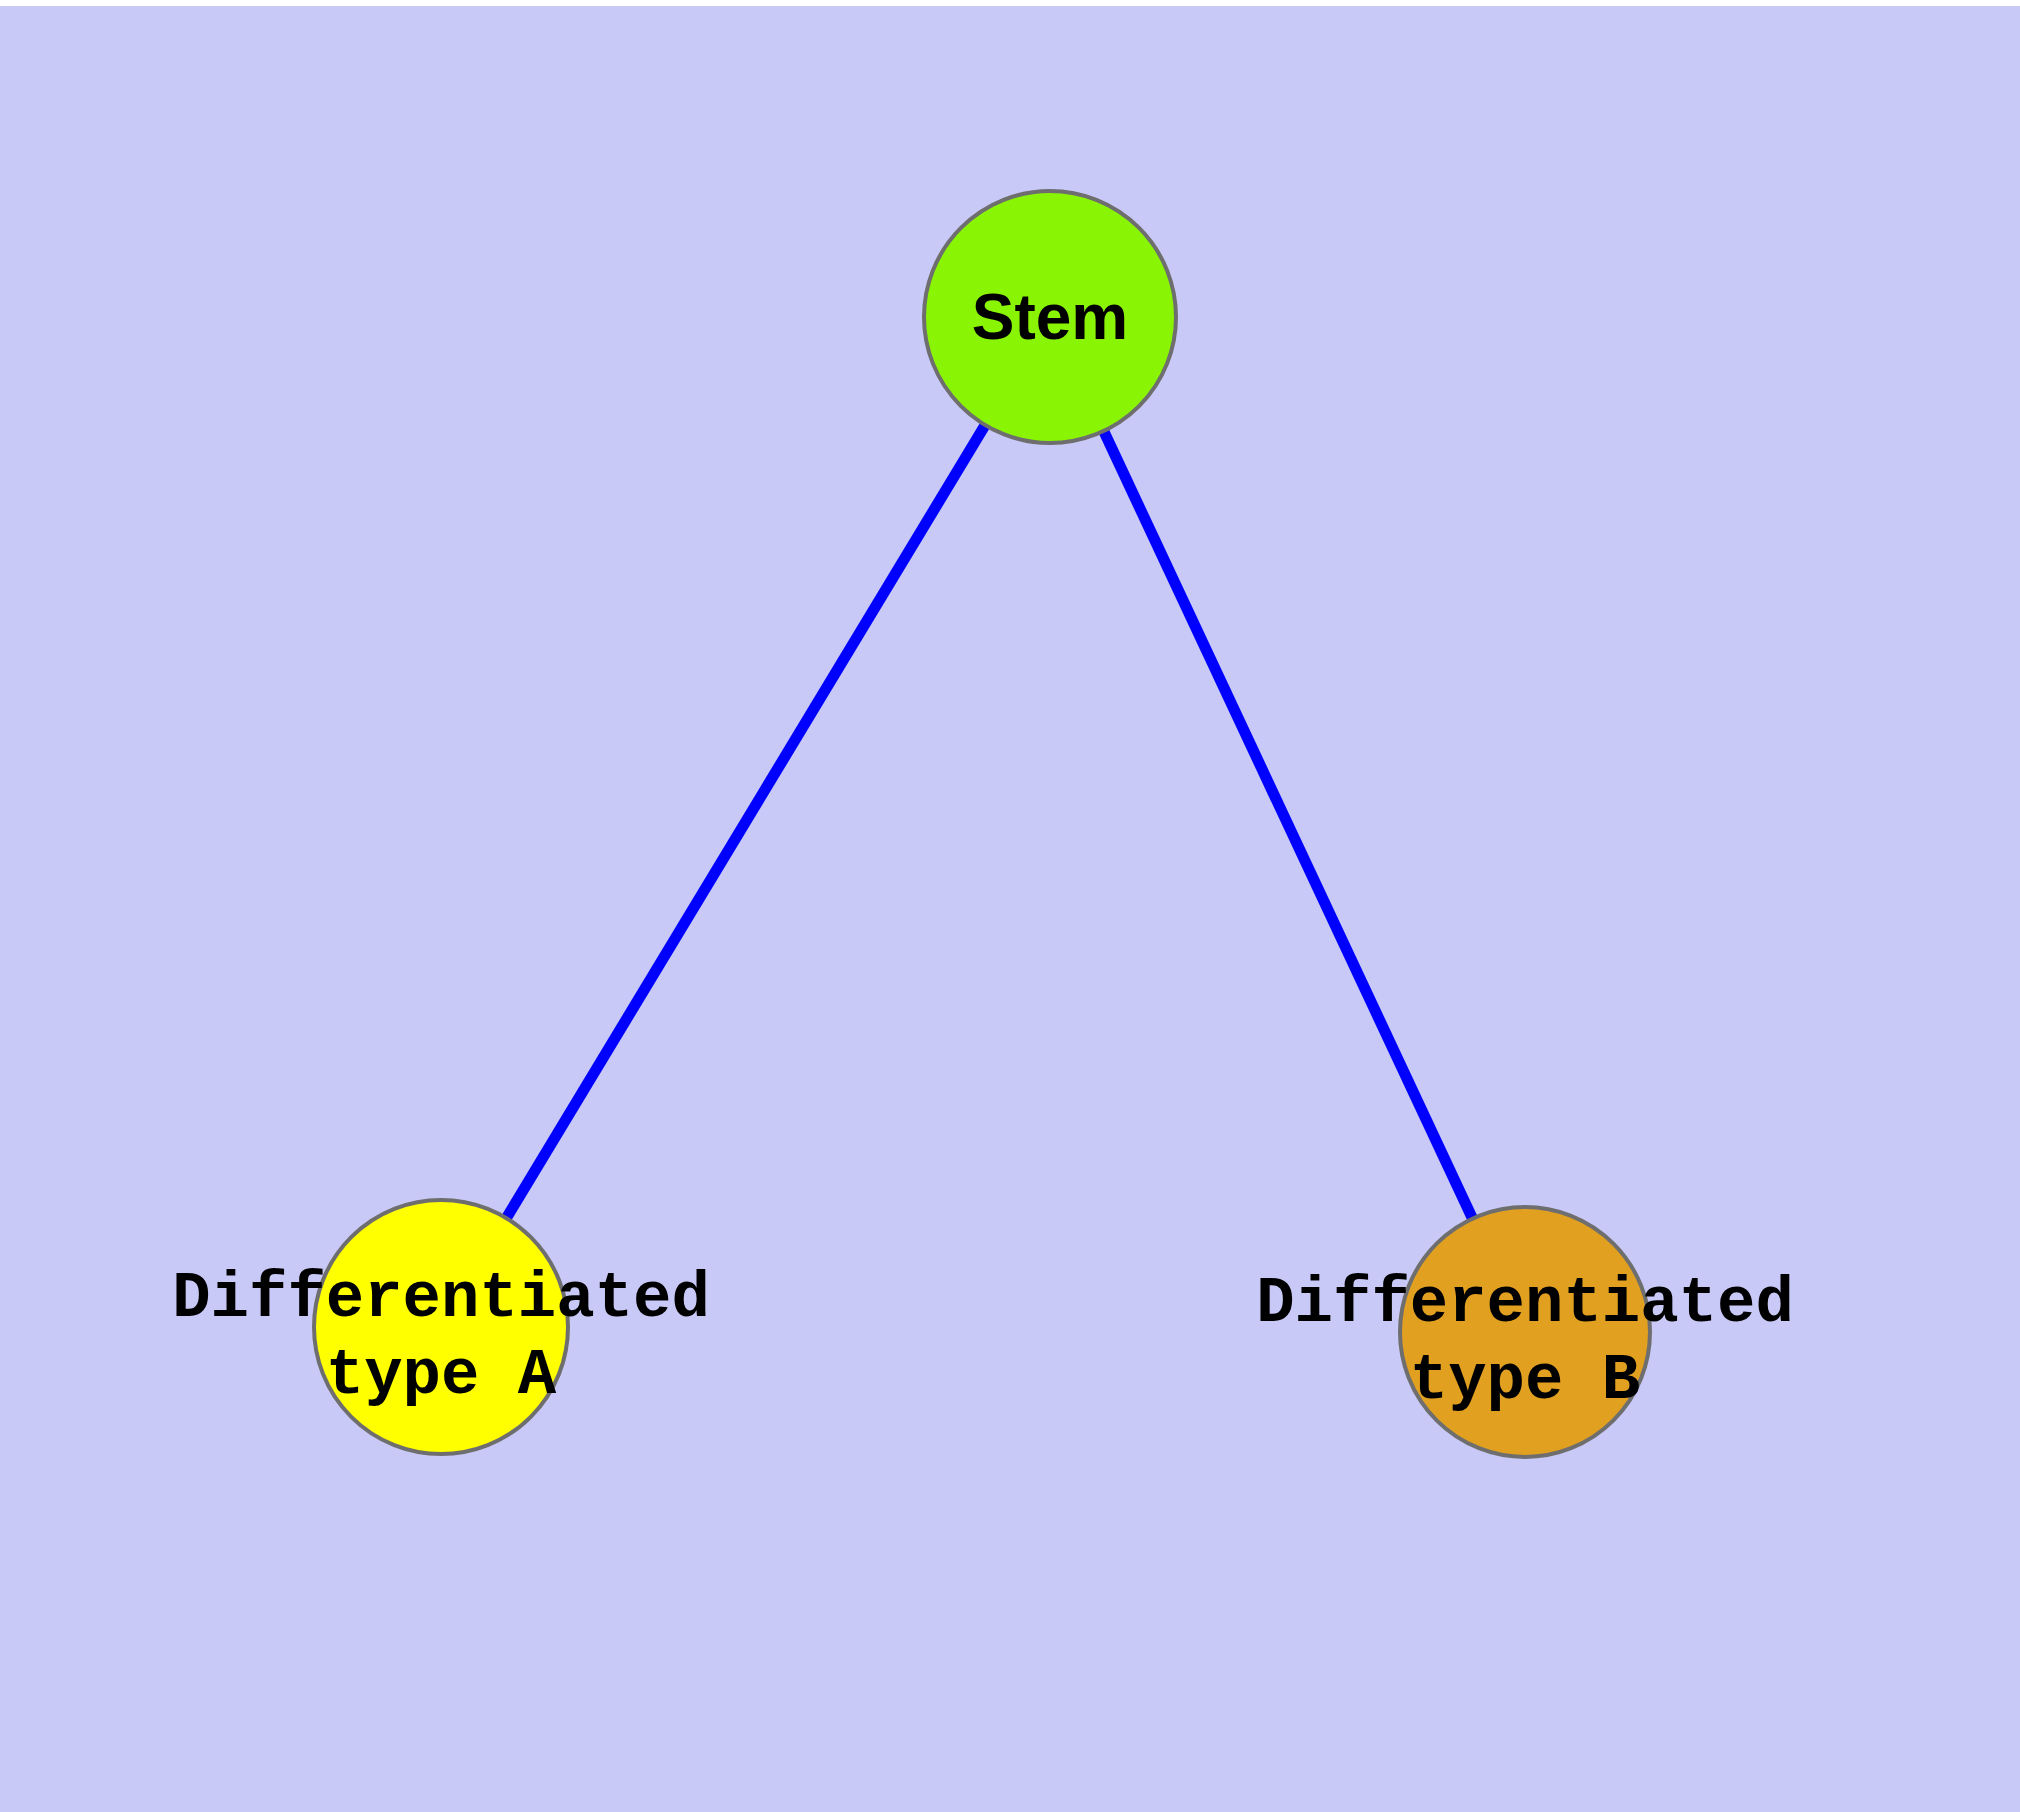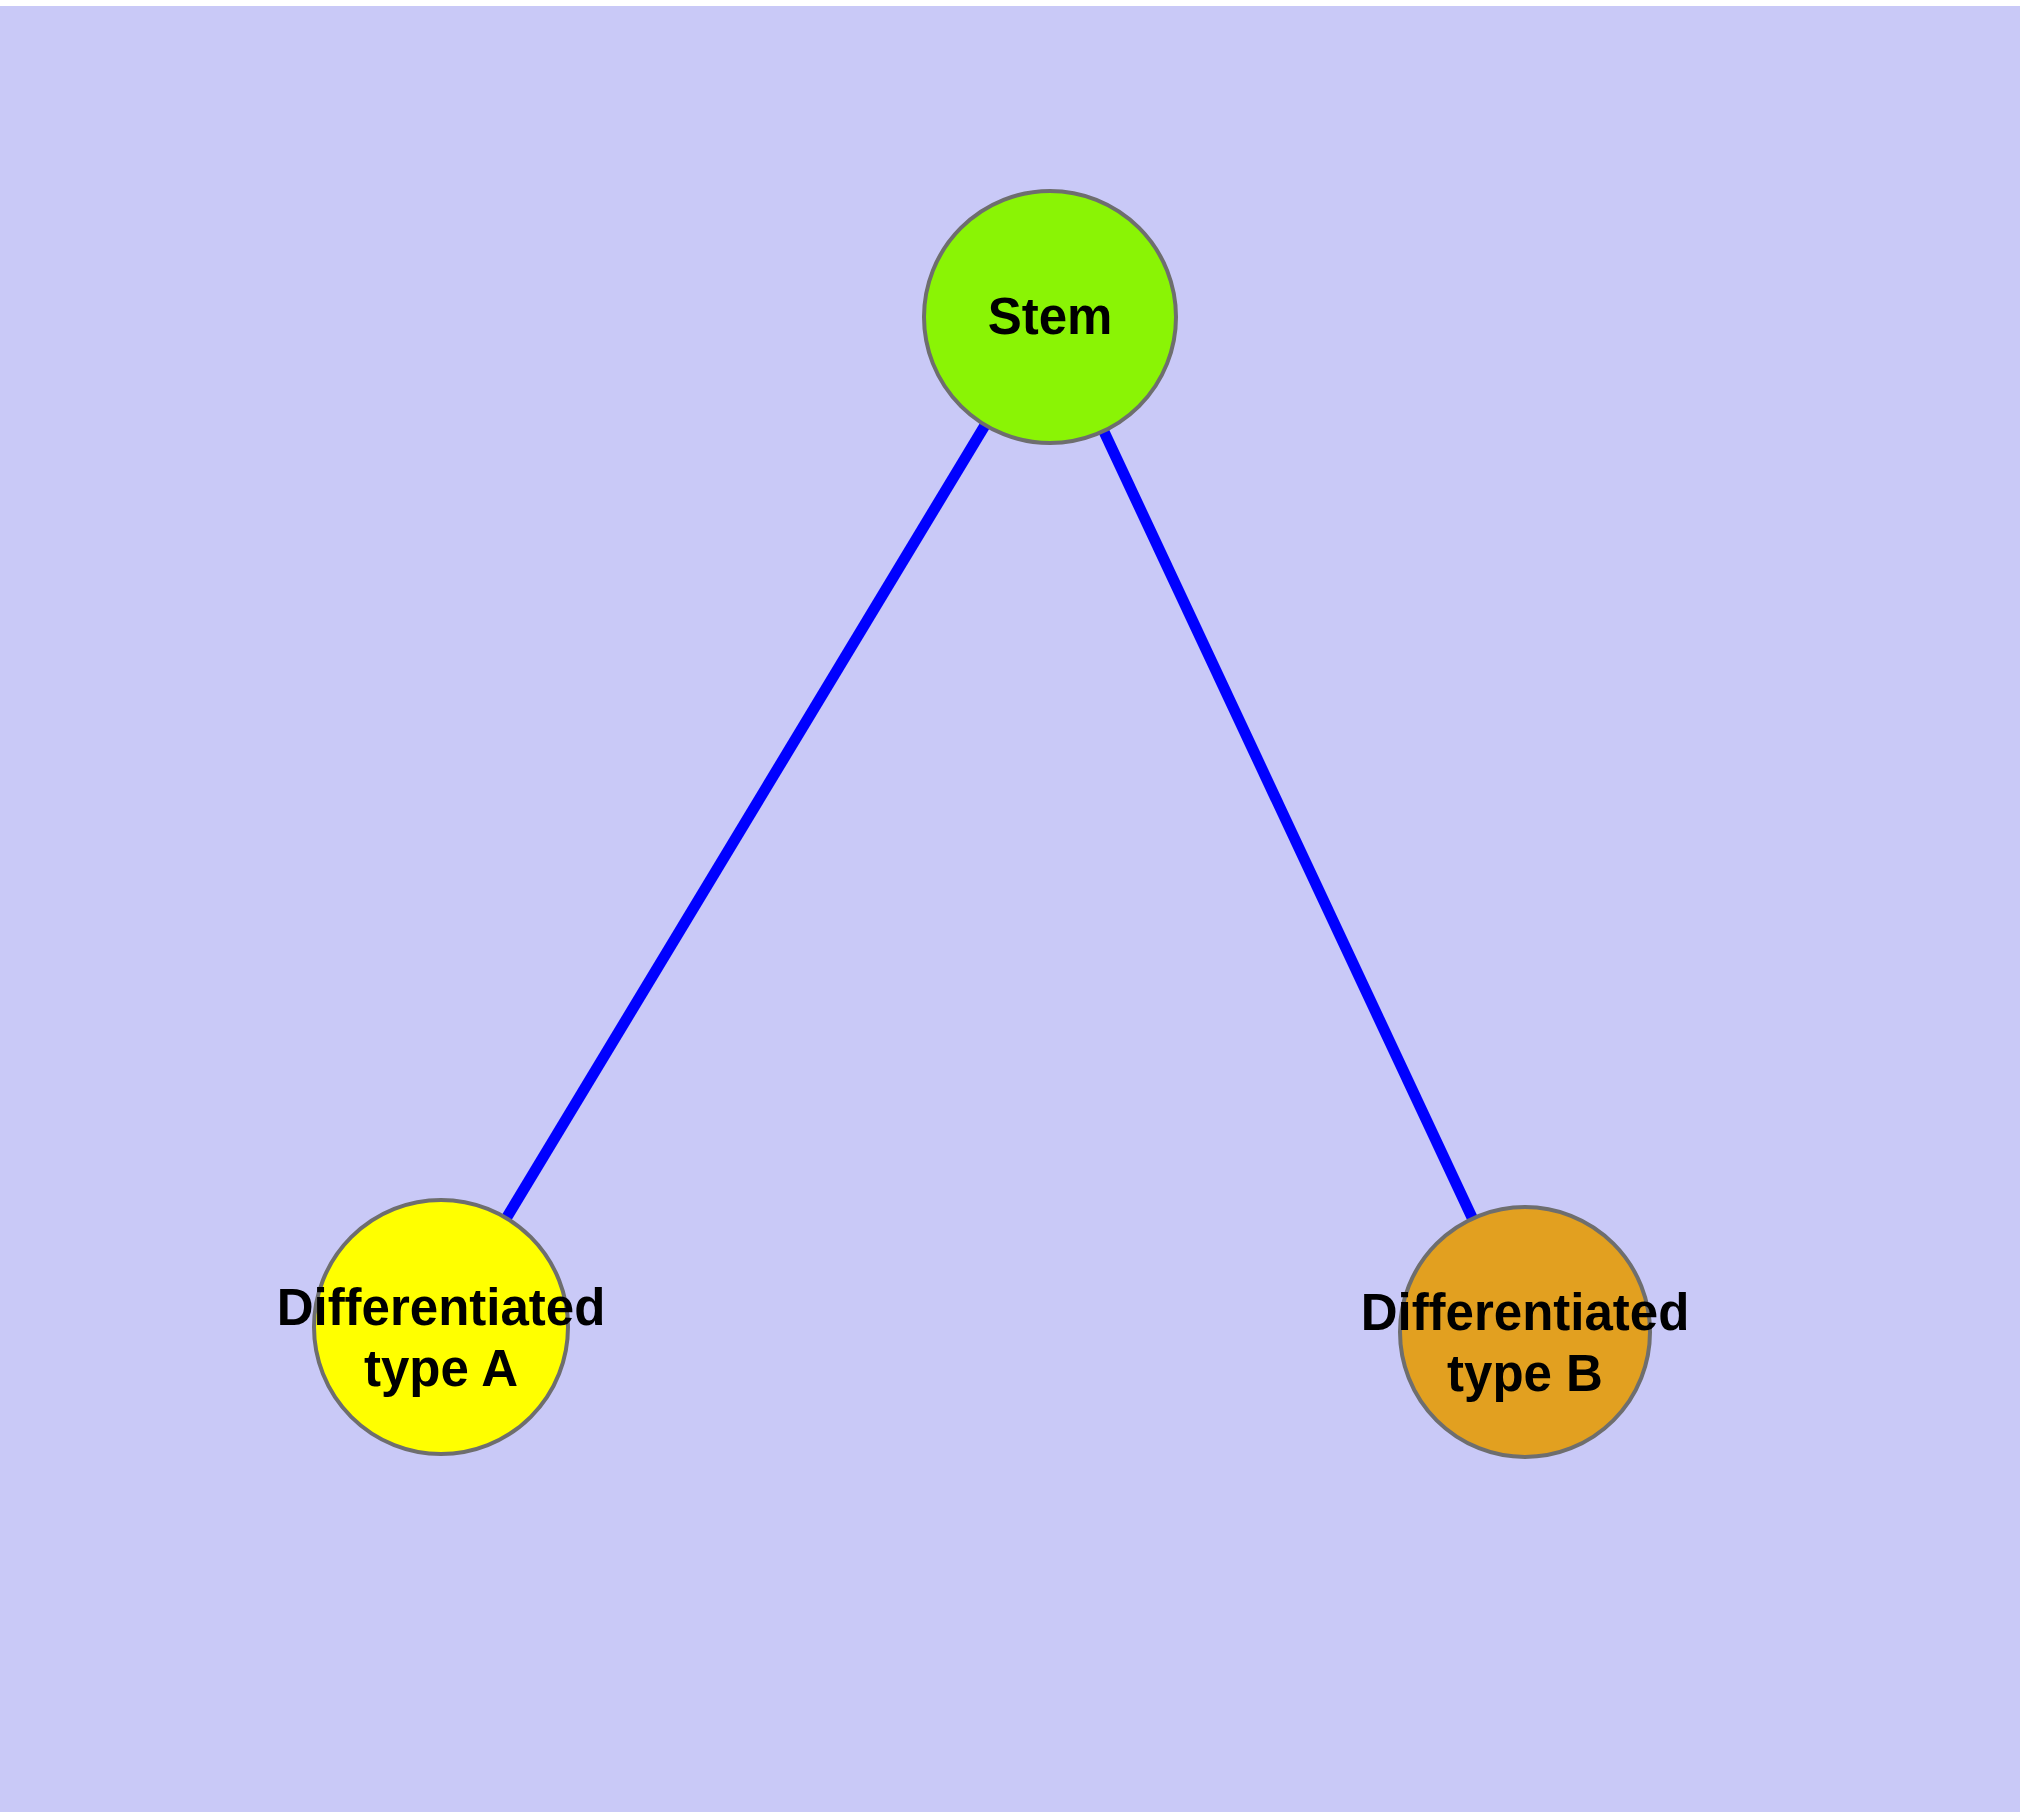--- a/index.html
+++ b/index.html
@@ -53,29 +53,30 @@
     width: 254px;
     height: 254px;
   }
   .node-label {
     position: absolute;
     left: 50%;
     top: 50%;
     transform: translate(-50%, -50%);
     width: 695px;
     text-align: center;
-    font-size: 51px;
+    font-size: 64px;
     font-weight: bold;
     line-height: 1.2;
     color: #000000;
     white-space: pre-line;
     pointer-events: none;
   }
   .node-label.offset-down {
     top: calc(50% + 11px);
+    font-family: Liberation Mono, monospace;
   }
 </style>
 </head>
 <body>
 
 <div class="canvas" style="background-color: rgb(201, 201, 247);">
 
   <svg class="edge-layer" viewBox="0 0 2384 2131" xmlns="http://www.w3.org/2000/svg">
     <line class="edge" x1="1239" y1="367" x2="520" y2="1558" stroke="#0000FF"></line>
     <line class="edge" x1="1239" y1="367" x2="1800" y2="1565" stroke="#0000FF"></line>

